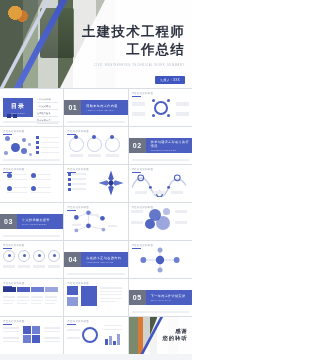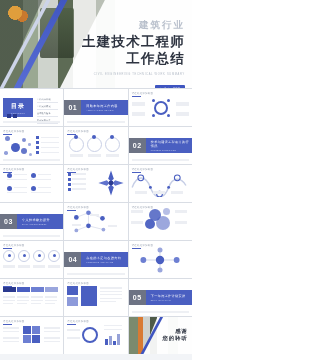--- a/index.html
+++ b/index.html
@@ -86,21 +86,20 @@
 <body>
 
 <div id="page">
 
   <div class="hero">
     <div class="hero-photo"></div>
     <div class="hero-white"></div>
     <div class="hero-stripe2"></div>
     <div class="hero-stripe"></div>
     <div class="hero-text">
-      <div class="hero-sub">建筑行业</div>
       <div class="hero-title">土建技术工程师工作总结</div>
       <div class="hero-en">CIVIL ENGINEERING  TECHNICAL  WORK  SUMMARY</div>
       <div class="hero-badge">汇报人：XXX</div>
     </div>
   </div>
 
   <div class="grid">
 
     <div class="cell">
       <div class="toc-box">

